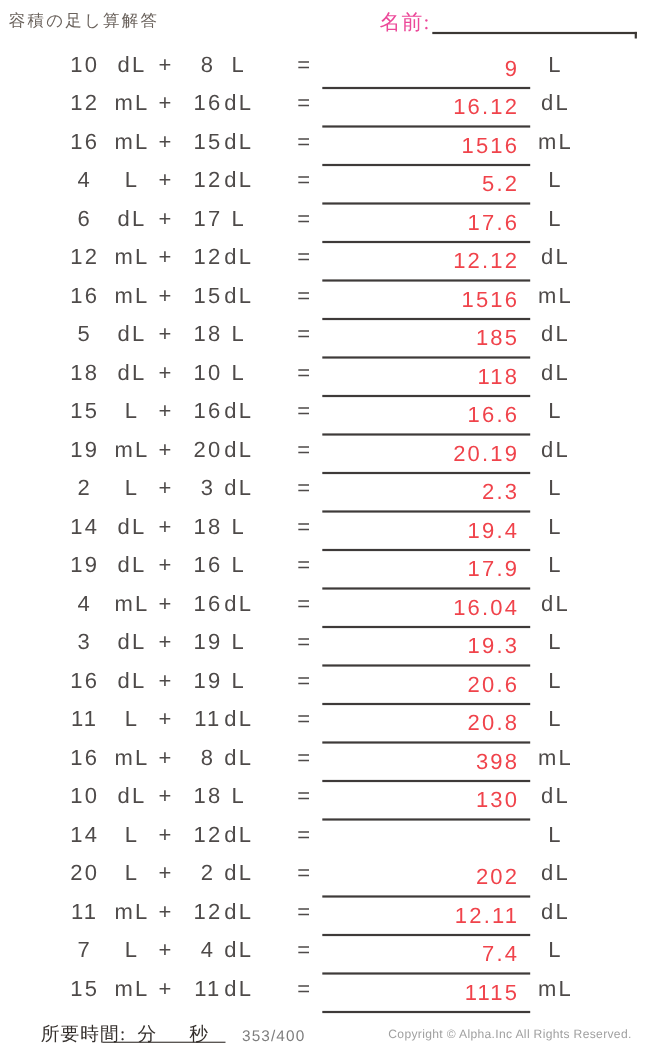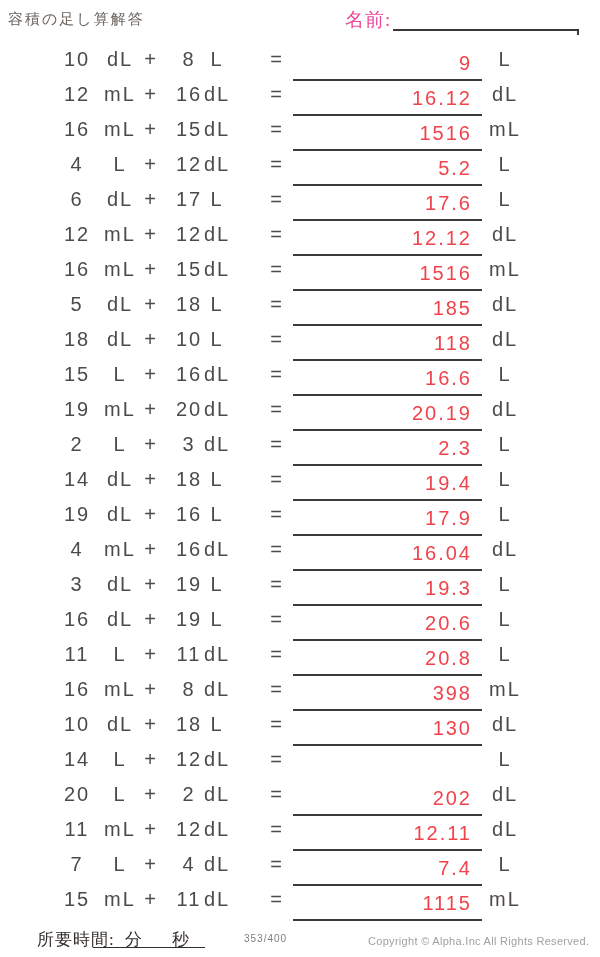--- a/index.html
+++ b/index.html
@@ -62,26 +62,26 @@
     border-top:1.5px solid #332e2b;
   }
   .minutes-label,.seconds-label{
     position:absolute;top:4px;
     font-family:"Liberation Serif","DejaVu Serif",serif;
     font-size:17px;color:#332e2b;
   }
   .minutes-label{left:125px;}
   .seconds-label{left:172px;}
   .progress{
-    position:absolute;left:244px;top:9px;
-    font-size:10px;letter-spacing:1px;color:#7d7d7d;
+    position:absolute;left:220px;top:9px;
+    font-size:14px;letter-spacing:1px;color:#7d7d7d;
   }
   .copyright{
     position:absolute;left:353px;top:11px;
-    font-size:11px;letter-spacing:0.3px;color:#a0a0a0;white-space:nowrap;margin-left:15px;
+    font-size:11px;letter-spacing:0.3px;color:#a0a0a0;white-space:nowrap;
   }
 </style>
 </head>
 <body>
 
 <div class="page">
 
   <div class="ws-title">容積の足し算解答</div>
 
   <div class="name-block">

